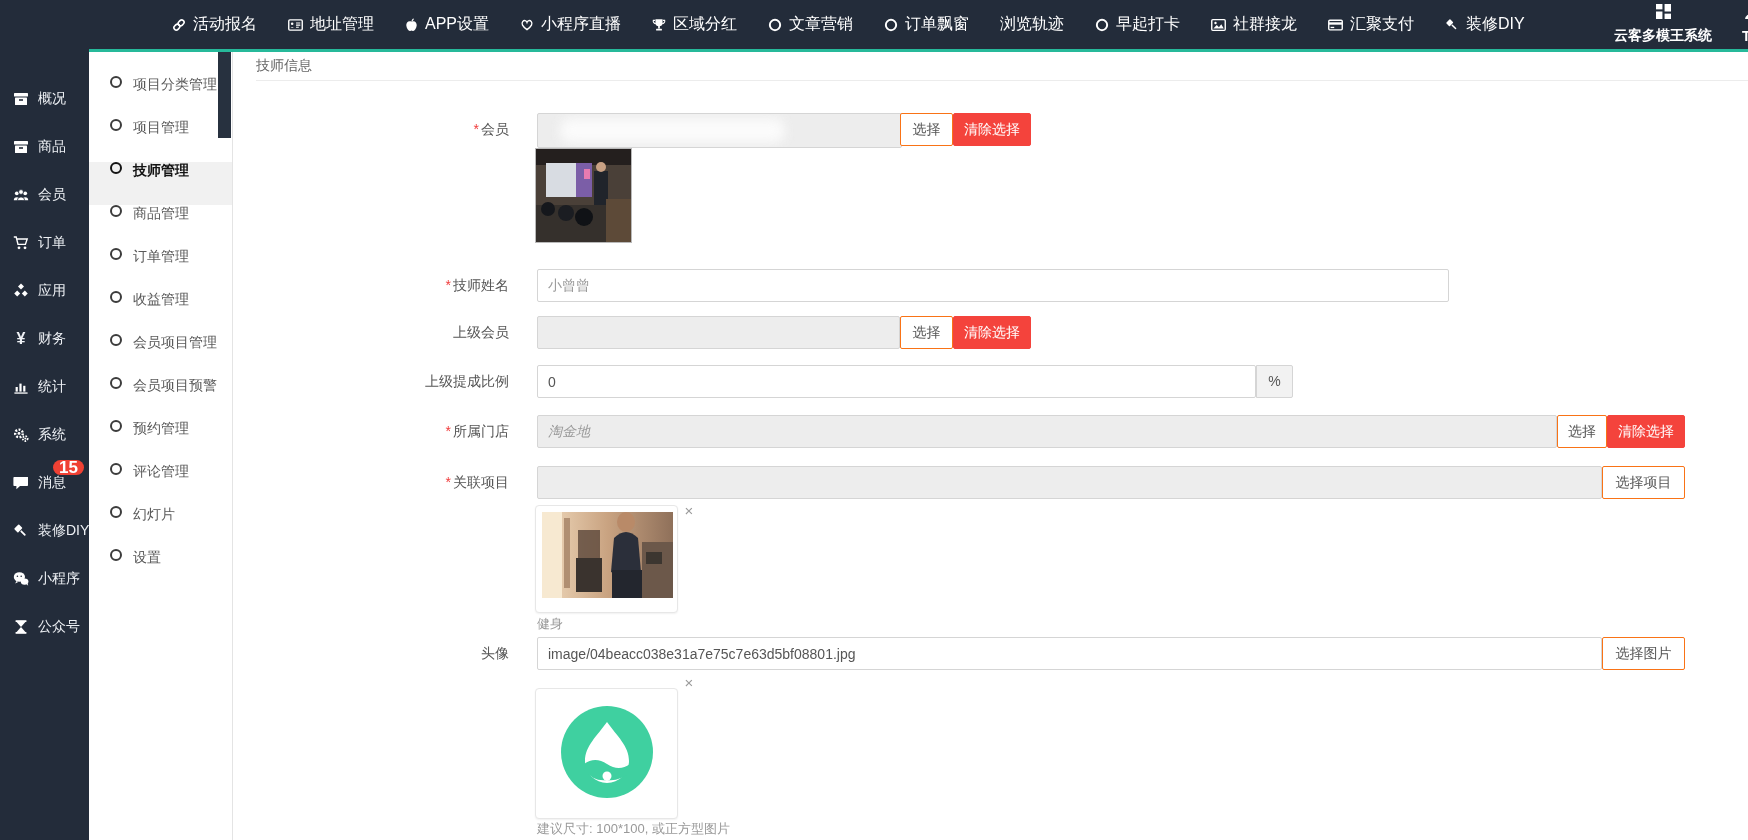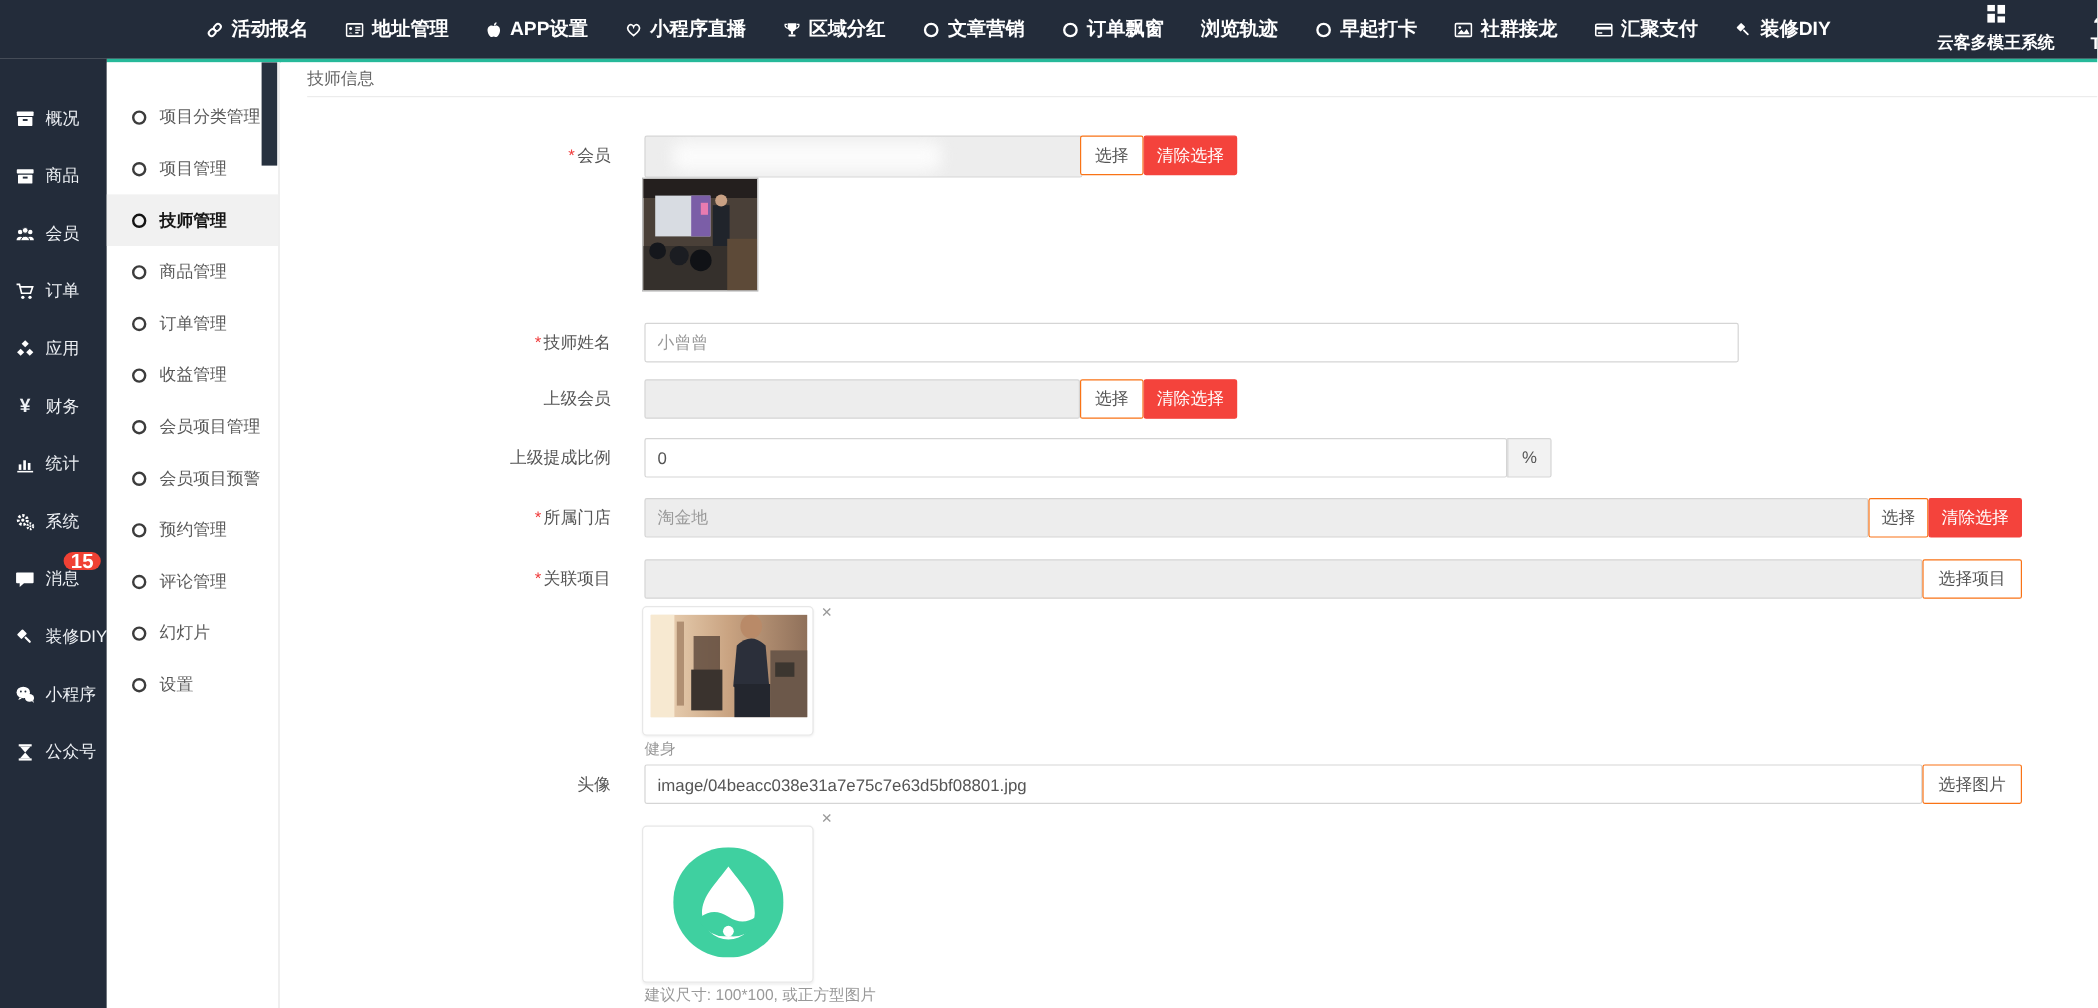--- a/index.html
+++ b/index.html
@@ -3,53 +3,53 @@
 <meta charset="utf-8">
 <style>
   html,body{margin:0;padding:0;background:#fff;}
   .root{position:relative;width:1748px;height:840px;overflow:hidden;background:#fff;
         font-family:"Liberation Sans","DejaVu Sans",sans-serif;color:#555;}
   svg{display:block;}
 
   
   .navbar{position:absolute;left:0;top:0;width:100%;height:49px;background:#232c3a;display:flex;align-items:center;}
   .nav-menu{display:flex;align-items:center;gap:31px;margin-left:172px;}
-  .nav-item{display:flex;align-items:center;gap:7px;color:#fff;font-size:16px;font-weight:700;cursor:pointer;white-space:nowrap;}
+  .nav-item{display:flex;align-items:center;gap:7px;color:#fff;font-size:16px;font-weight:400;cursor:pointer;white-space:nowrap;}
   .nav-item svg{flex:0 0 auto;}
   .nav-right{position:absolute;right:-12px;top:0;height:49px;display:flex;align-items:center;gap:30px;color:#fff;}
   .nav-brand,.nav-user{display:flex;align-items:center;gap:8px;font-size:14px;font-weight:700;cursor:pointer;white-space:nowrap;flex-direction:column;}
 
   
   .accent{position:absolute;left:89px;top:49px;width:1659px;height:3px;background:#26b99a;}
 
   
   .sidebar{position:absolute;left:0;top:49px;width:89px;height:791px;background:#232c3a;padding-top:26px;box-sizing:border-box;}
   .side-item{position:relative;height:48px;display:flex;align-items:center;gap:9px;padding-left:13px;color:#eef1f5;font-size:14px;cursor:pointer;white-space:nowrap;}
   .side-item .yen{font-size:16px;font-weight:700;width:16px;text-align:center;}
   .badge{position:absolute;left:53px;top:1px;min-width:14px;padding:1px 6px;background:#f04134;color:#fff;
          font-size:17px;line-height:13px;border-radius:9px;text-align:left;font-weight:700;}
 
   
   .submenu{position:absolute;left:89px;top:52px;width:144px;height:788px;background:#fff;border-right:1px solid #e4e4e4;padding-top:24px;box-sizing:border-box;}
-  .sub-item{height:43px;display:flex;align-items:center;gap:11px;padding-left:21px;font-size:14px;color:#595959;cursor:pointer;white-space:nowrap;}
+  .sub-item{height:43px;display:flex;gap:11px;padding-left:21px;font-size:14px;color:#595959;cursor:pointer;white-space:nowrap;}
   .sub-item .ring{width:8px;height:8px;border:2px solid #3c3c3c;border-radius:50%;flex:0 0 auto;}
   .sub-item.active{background:#f1f1f1;color:#141414;font-weight:700;}
   .sub-item.active .ring{border-color:#141414;}
   .sub-thumb{position:absolute;right:1px;top:0;width:13px;height:86px;background:#27313f;}
 
   
   .content{position:absolute;left:234px;top:52px;width:1514px;height:788px;background:#fff;}
   .content-header{position:absolute;left:22px;right:0;top:0;height:28px;line-height:26px;font-size:14px;color:#666;border-bottom:1px solid #ececec;}
 
   .row{position:absolute;left:0;height:33px;}
   .lbl{position:absolute;left:0;top:0;width:275px;text-align:right;line-height:33px;font-size:14px;color:#555;white-space:nowrap;}
   .req{color:#f03b3b;margin-right:2px;font-style:normal;}
   .ipt,.btn,.addon{position:absolute;top:0;height:33px;box-sizing:border-box;font-size:14px;}
   .ipt{border:1px solid #d5d5d5;border-radius:2px;background:#fff;padding:0 10px;color:#555;outline:none;font-family:inherit;}
-  .ipt.gray{background:#ededed;color:#999;}
+  .ipt.gray{background:#ededed;color:#999;font-style:italic;}
   .ipt.grayval{color:#999;}
   .btn{border:1px solid #f97316;background:#fff;color:#555;border-radius:2px;cursor:pointer;padding:0;font-family:inherit;}
   .btn.danger{background:#f4433c;border-color:#f4433c;color:#ffffff;}
   .addon{background:#f2f2f2;border:1px solid #d5d5d5;border-radius:0 2px 2px 0;line-height:31px;text-align:center;color:#555;}
   .blurwrap{position:absolute;left:303px;top:0;width:363px;height:33px;border:1px solid #d5d5d5;border-radius:2px;background:#ededed;overflow:hidden;}
   .blurblob{position:absolute;left:6%;top:12%;width:62%;height:76%;background:#fbfbfb;border-radius:10px;filter:blur(6px);}
 
   .thumb1{position:absolute;left:301px;top:96px;width:97px;height:95px;border:1px solid #b9b9b9;box-sizing:border-box;overflow:hidden;}
   .card{position:absolute;background:#fff;border:1px solid #e7e7e7;border-radius:4px;box-shadow:0 1px 2px rgba(0,0,0,.06);box-sizing:border-box;}
   .card .inner{position:absolute;left:6px;top:6px;overflow:hidden;}

